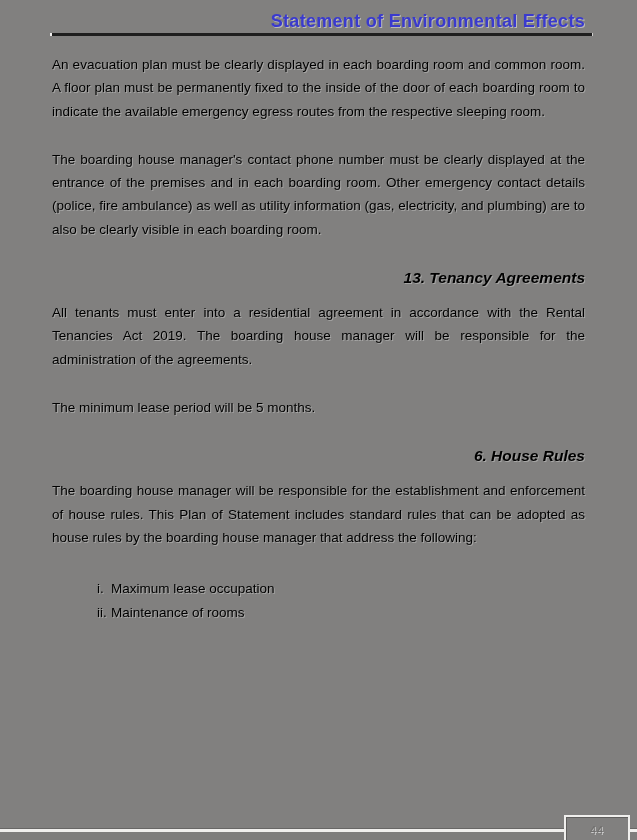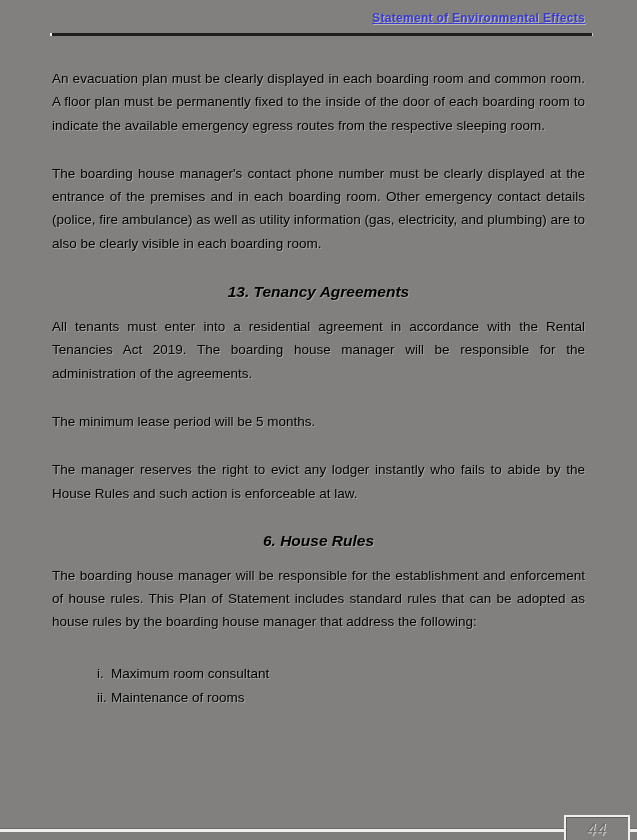--- a/index.html
+++ b/index.html
@@ -13,63 +13,62 @@
     width: 637px;
     height: 840px;
     background: #81807f;
     overflow: hidden;
   }
   
   .header-title {
     position: absolute;
     top: 11px;
     right: 52px;
-    font-size: 12px;
+    font-size: 18px;
     font-weight: bold;
     letter-spacing: 0.3px;
     color: #3a3acd;
-    text-decoration: underline;
     text-shadow: 1px 1px 0 rgba(255,255,255,0.45);
     white-space: nowrap;
   }
   .header-rule {
     position: absolute;
     top: 33px;
     left: 50px;
     width: 540px;
     height: 3px;
     background: #1e1e1e;
     border-left: 2px solid #f0efee;
     border-right: 1px solid #cfcecd;
   }
   
   .content {
     position: absolute;
     left: 52px;
-    top: 67px;
+    top: 53px;
     width: 533px;
     color: #000;
     font-size: 13.5px;
     line-height: 23.3px;
     text-align: justify;
     text-shadow: 1px 1px 0 rgba(255,255,255,0.30);
   }
   .content p {
     margin: 0 0 25px 0;
   }
   .content p.tight {
     margin-bottom: 24px;
   }
   .content h2 {
     margin: 8px 0 12px 0;
     font-size: 15.5px;
     font-weight: bold;
     font-style: italic;
     line-height: 23px;
-    text-align: center;
+    text-align: right;
   }
   .rules-list {
     margin-top: 28px;
     padding-left: 45px;
     text-align: left;
   }
   .list-item {
     display: flex;
     line-height: 24px;
   }
@@ -104,25 +103,24 @@
     border-top: 2px solid #f0efed;
     border-left: 2px solid #f0efed;
     border-right: 2px solid #f0efed;
     box-shadow: inset 1px 1px 0 #5f5e5d;
     z-index: 2;
     display: flex;
     align-items: center;
     justify-content: center;
   }
   .page-number {
-    font-size: 16px;
+    font-size: 11px;
     color: #6f6e6d;
     text-shadow: 1px 1px 0 rgba(255,255,255,0.6);
     letter-spacing: 1px;
-    font-style: italic;
   }
 </style>
 </head>
 <body>
 
 <div class="page">
 
   <div class="header-title">Statement of Environmental Effects</div>
 
   <div class="header-rule"></div>
@@ -133,30 +131,29 @@
 
     <p>The boarding house manager's contact phone number must be clearly displayed at the entrance of the premises and in each boarding room. Other emergency contact details (police, fire ambulance) as well as utility information (gas, electricity, and plumbing) are to also be clearly visible in each boarding room.</p>
 
 
     <h2>13. Tenancy Agreements</h2>
 
     <p>All tenants must enter into a residential agreement in accordance with the Rental Tenancies Act 2019. The boarding house manager will be responsible for the administration of the agreements.</p>
 
     <p>The minimum lease period will be 5 months.</p>
 
-    <p class="tight">The manager reserves the right to evict any lodger instantly who fails to abide by the House Rules and such action is enforceable at law.</p>
 
     <h2>6. House Rules</h2>
 
     <p>The boarding house manager will be responsible for the establishment and enforcement of house rules. This Plan of Statement includes standard rules that can be adopted as house rules by the boarding house manager that address the following:</p>
 
     <div class="rules-list">
       <div class="list-item">
         <span class="list-marker">i.</span>
-        <span>Maximum room consultant</span>
+        <span>Maximum lease occupation</span>
       </div>
       <div class="list-item">
         <span class="list-marker">ii.</span>
         <span>Maintenance of rooms</span>
       </div>
     </div>
 
   </div>
 
   <div class="below-strip"></div>

